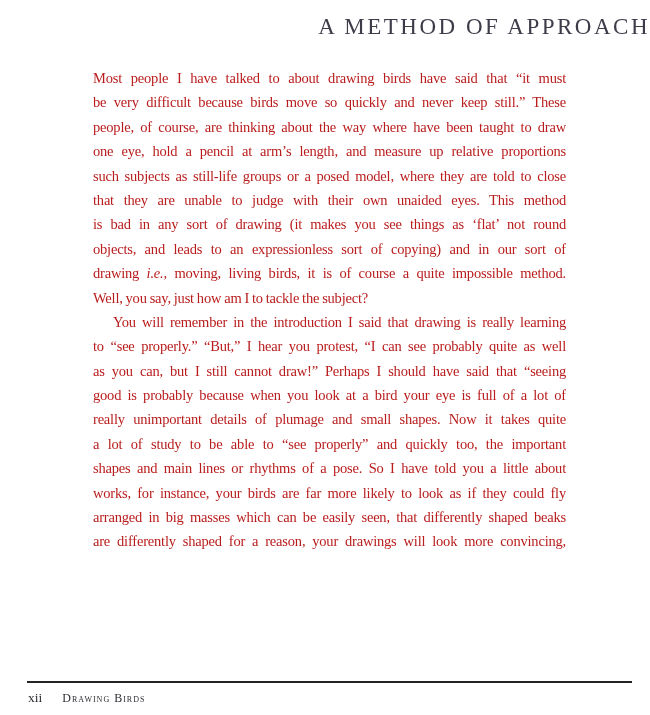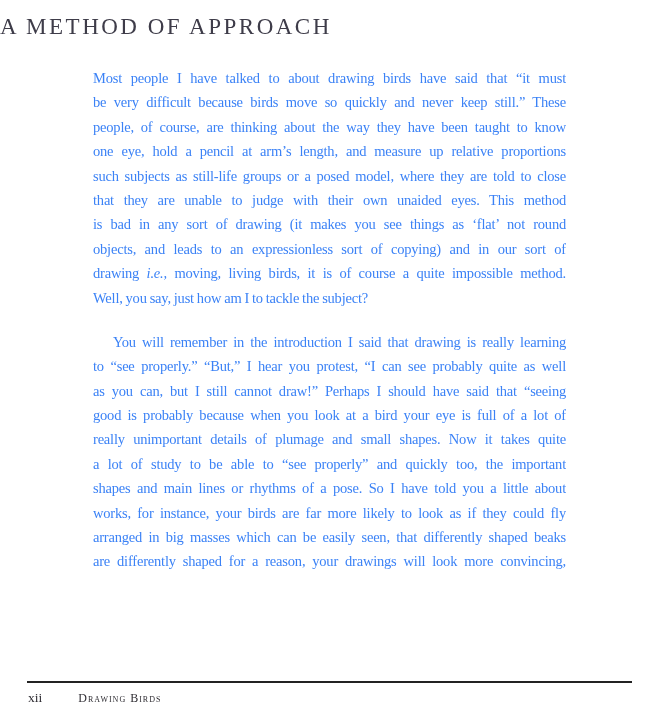--- a/index.html
+++ b/index.html
@@ -14,52 +14,51 @@
     background: #ffffff;
     overflow: hidden;
     font-family: "Liberation Serif", serif;
   }
   .chapter-title {
     position: absolute;
     top: 13px;
     left: 0;
     width: 650px;
     margin: 0;
-    text-align: left;
+    text-align: right;
     font-family: "Liberation Serif", serif;
     font-weight: normal;
     font-size: 23px;
     line-height: 28px;
     letter-spacing: 2.5px;
     color: #3e3c49;
   }
   .body-text {
     position: absolute;
     top: 66px;
     left: 93px;
     width: 473px;
     font-size: 14.5px;
     letter-spacing: -0.2px;
     word-spacing: -0.5px;
-    color: #3b82f6;
+    color: #b91c1c;
   }
   .line {
     line-height: 24.4px;
     height: 24.4px;
     text-align: justify;
     text-align-last: justify;
     white-space: normal;
     overflow: hidden;
   }
   .line-last {
     text-align-last: left;
   }
   .line-indent {
     text-indent: 20px;
-    margin-top: 20px;
   }
   .italic {
     font-style: italic;
     font-family: Liberation Serif, serif;
   }
   .footer {
     position: absolute;
     left: 0;
     top: 681px;
     width: 650px;
@@ -71,21 +70,21 @@
     width: 605px;
     height: 2px;
     background: #232323;
   }
   .footer-row {
     position: absolute;
     left: 28px;
     top: 9px;
     display: flex;
     align-items: flex-start;
-    gap: 36px;
+    gap: 20px;
     color: #2f2d33;
   }
   .page-number {
     font-size: 13.5px;
     line-height: 16px;
   }
   .book-title {
     font-size: 12px;
     line-height: 16px;
     font-variant-caps: small-caps;
@@ -95,21 +94,21 @@
 </head>
 <body>
 
 <div class="page">
 
   <h1 class="chapter-title">A METHOD OF APPROACH</h1>
 
   <div class="body-text">
       <div class="line"><span>Most people I have talked to about drawing birds have said that “it must</span></div>
       <div class="line"><span>be very difficult because birds move so quickly and never keep still.” These</span></div>
-      <div class="line"><span>people, of course, are thinking about the way they have been taught to know</span></div>
+      <div class="line"><span>people, of course, are thinking about the way where have been taught to draw</span></div>
       <div class="line"><span>one eye, hold a pencil at arm’s length, and measure up relative proportions</span></div>
       <div class="line"><span>such subjects as still-life groups or a posed model, where they are told to close</span></div>
       <div class="line"><span>that they are unable to judge with their own unaided eyes. This method</span></div>
       <div class="line"><span>is bad in any sort of drawing (it makes you see things as ‘flat’ not round</span></div>
       <div class="line"><span>objects, and leads to an expressionless sort of copying) and in our sort of</span></div>
       <div class="line"><span>drawing </span><span class="italic">i.e.,</span><span> moving, living birds, it is of course a quite impossible method.</span></div>
       <div class="line line-last"><span>Well, you say, just how am I to tackle the subject?</span></div>
       <div class="line line-indent"><span>You will remember in the introduction I said that drawing is really learning</span></div>
       <div class="line"><span>to “see properly.” “But,” I hear you protest, “I can see probably quite as well</span></div>
       <div class="line"><span>as you can, but I still cannot draw!” Perhaps I should have said that “seeing</span></div>

